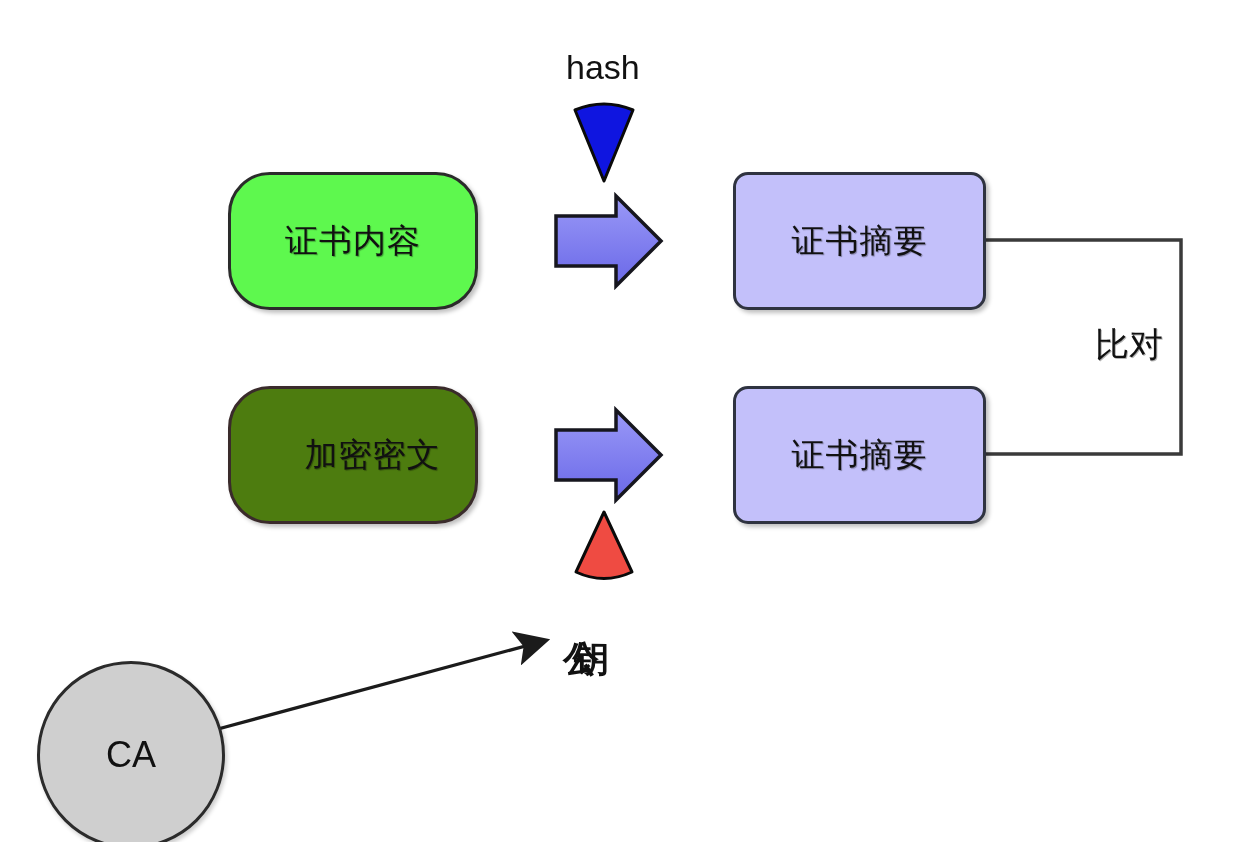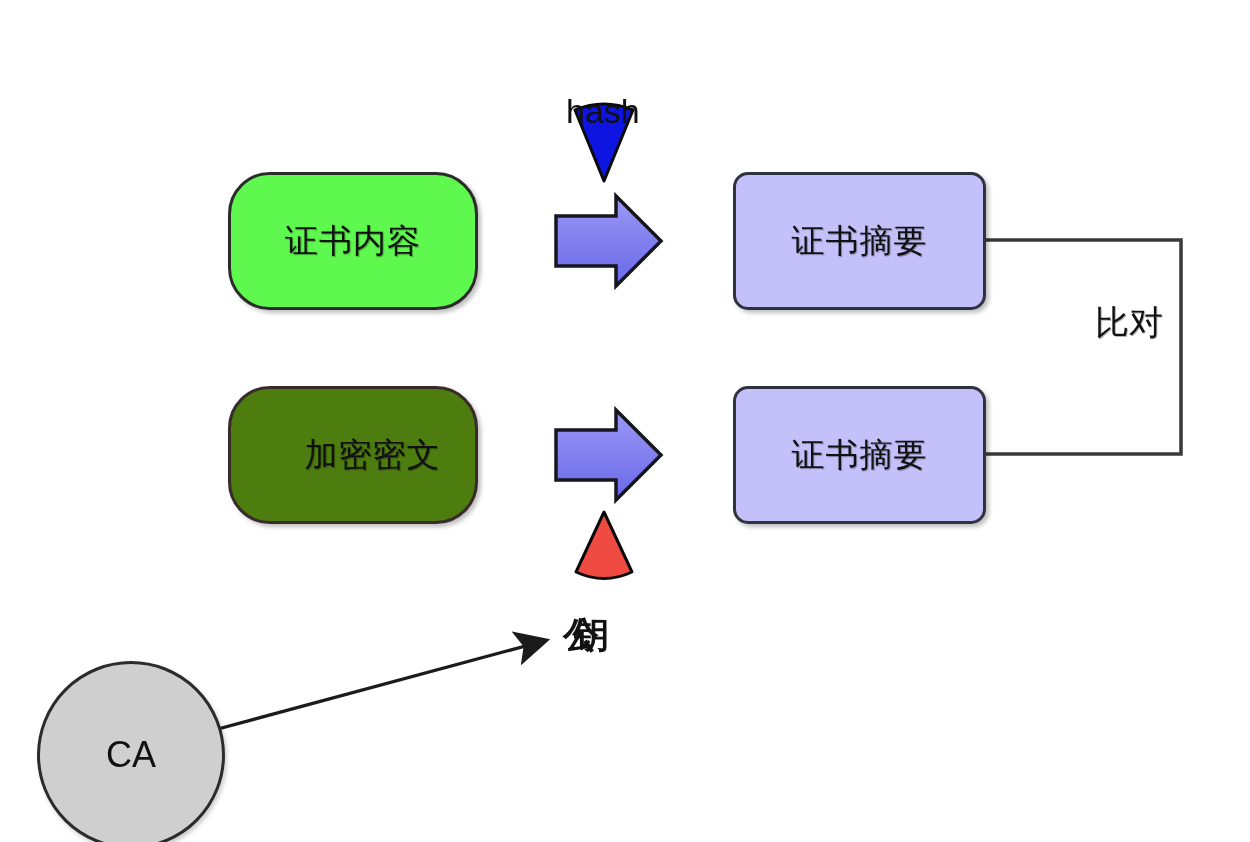--- a/index.html
+++ b/index.html
@@ -52,36 +52,36 @@
   .circle-label {
     font-size: 36px;
     color: #111111;
   }
 
   .plain-label {
     position: absolute;
     font-size: 34px;
     color: #111111;
     white-space: nowrap;
-    margin-top: 44px;
   }
   .cjk-label {
     position: absolute;
     font-size: 34px;
     color: #111111;
     white-space: nowrap;
     text-shadow: 1px 1px 0 rgba(0,0,0,0.3);
   }
   .overlap-label {
     position: absolute;
     font-size: 36px;
     color: #111111;
     white-space: nowrap;
     letter-spacing: -26px;
     font-weight: 600;
+    margin-top: 24px;
   }
   svg.layer {
     position: absolute;
     left: 0;
     top: 0;
     width: 1250px;
     height: 842px;
     pointer-events: none;
   }
 </style>
@@ -125,21 +125,21 @@
   </div>
 
   <div class="box box-pink" style="left:228px; top:386px; width:250px; height:138px;">
     <span class="box-label">加密密文</span>
   </div>
 
   <div class="box box-purple" style="left:733px; top:386px; width:253px; height:138px;">
     <span class="box-label">证书摘要</span>
   </div>
 
-  <div class="cjk-label" style="left:1095px; top:300px;text-align:center;">比对</div>
+  <div class="cjk-label" style="left:1095px; top:322px;text-align:center;">比对</div>
 
   <div class="overlap-label" style="left:563px; top:611px;">公钥</div>
 
   <div class="circle" style="left:37px; top:661px; width:188px; height:188px;">
     <span class="circle-label">CA</span>
   </div>
 
 </div>
 
 </body></html>

